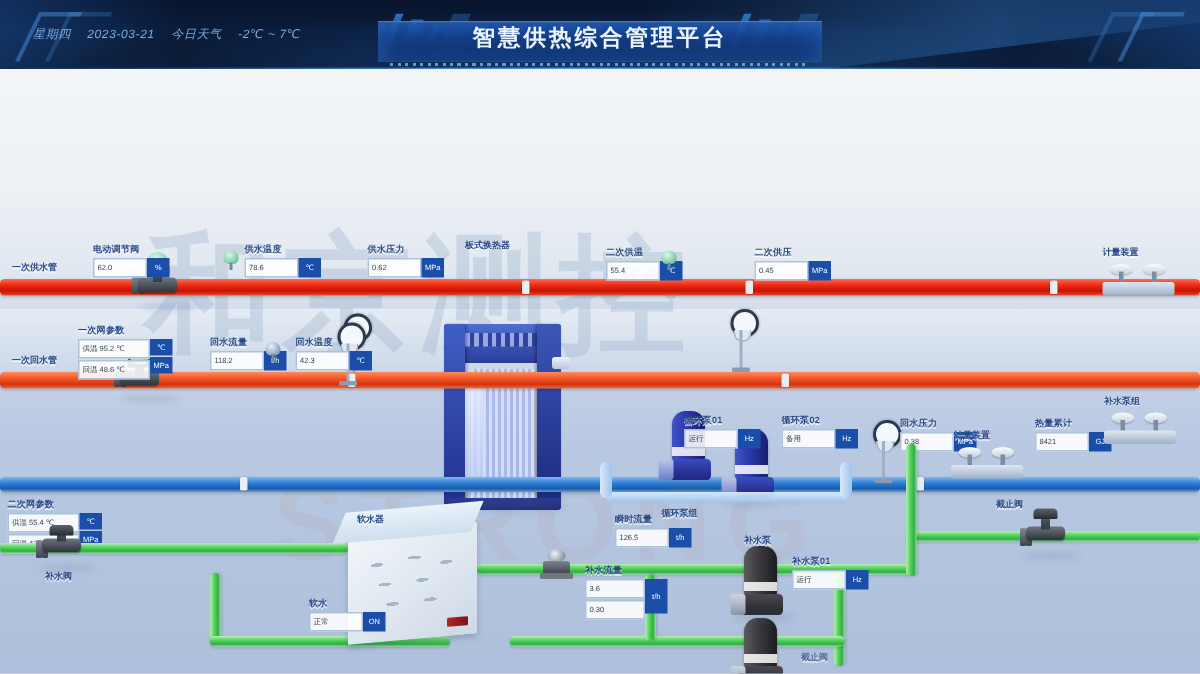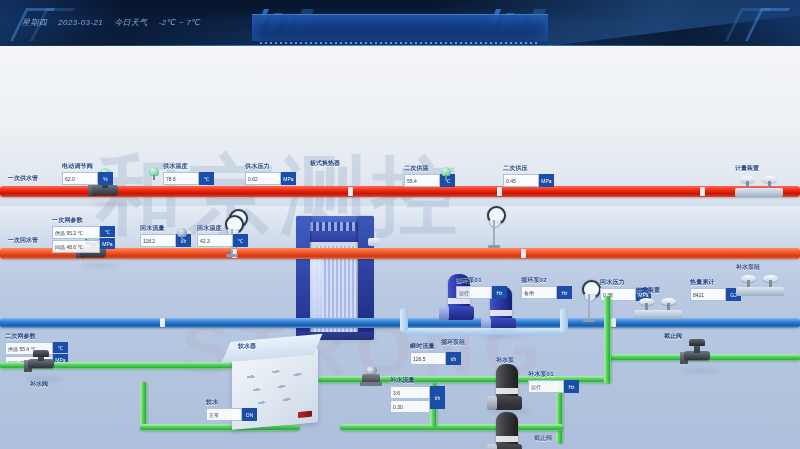--- a/index.html
+++ b/index.html
@@ -224,20 +224,21 @@
         <i class="b4"></i>
     </div>
     <div class="deco r">
       <i class="b1"></i>
         <i class="b2"></i>
         <i class="b3"></i>
         <i class="b4"></i>
     </div>
 
     <div class="title-plate"></div>
+    <div class="title-txt">智慧供热综合管理平台</div>
     <div class="hdr-dots"></div>
     <div class="hdr-rule"></div>
   </div>
 
   <div class="scene">
     <div class="floor-hi"></div>
 
     <div class="wm wm-cn">和京测控</div>
     <div class="wm wm-en">STRONG</div>
 

